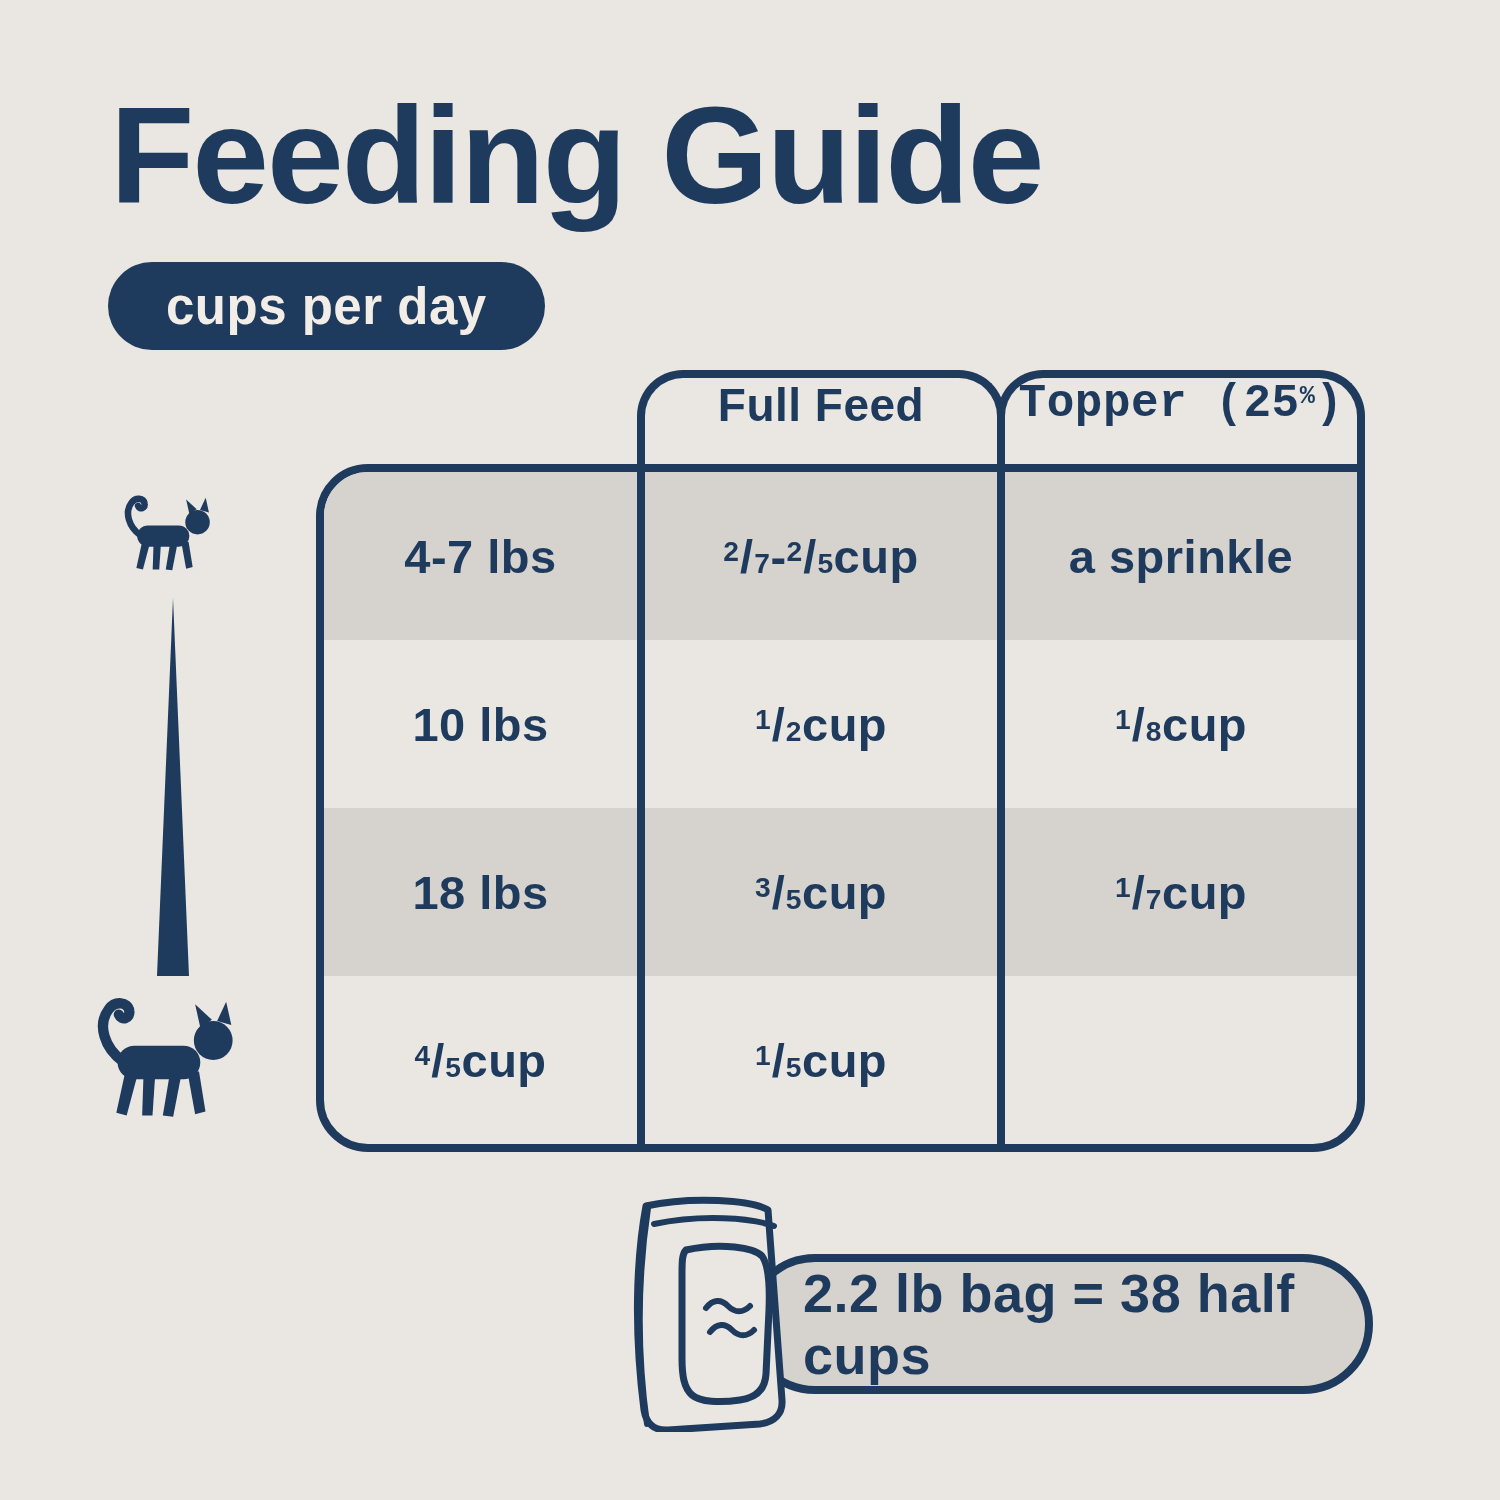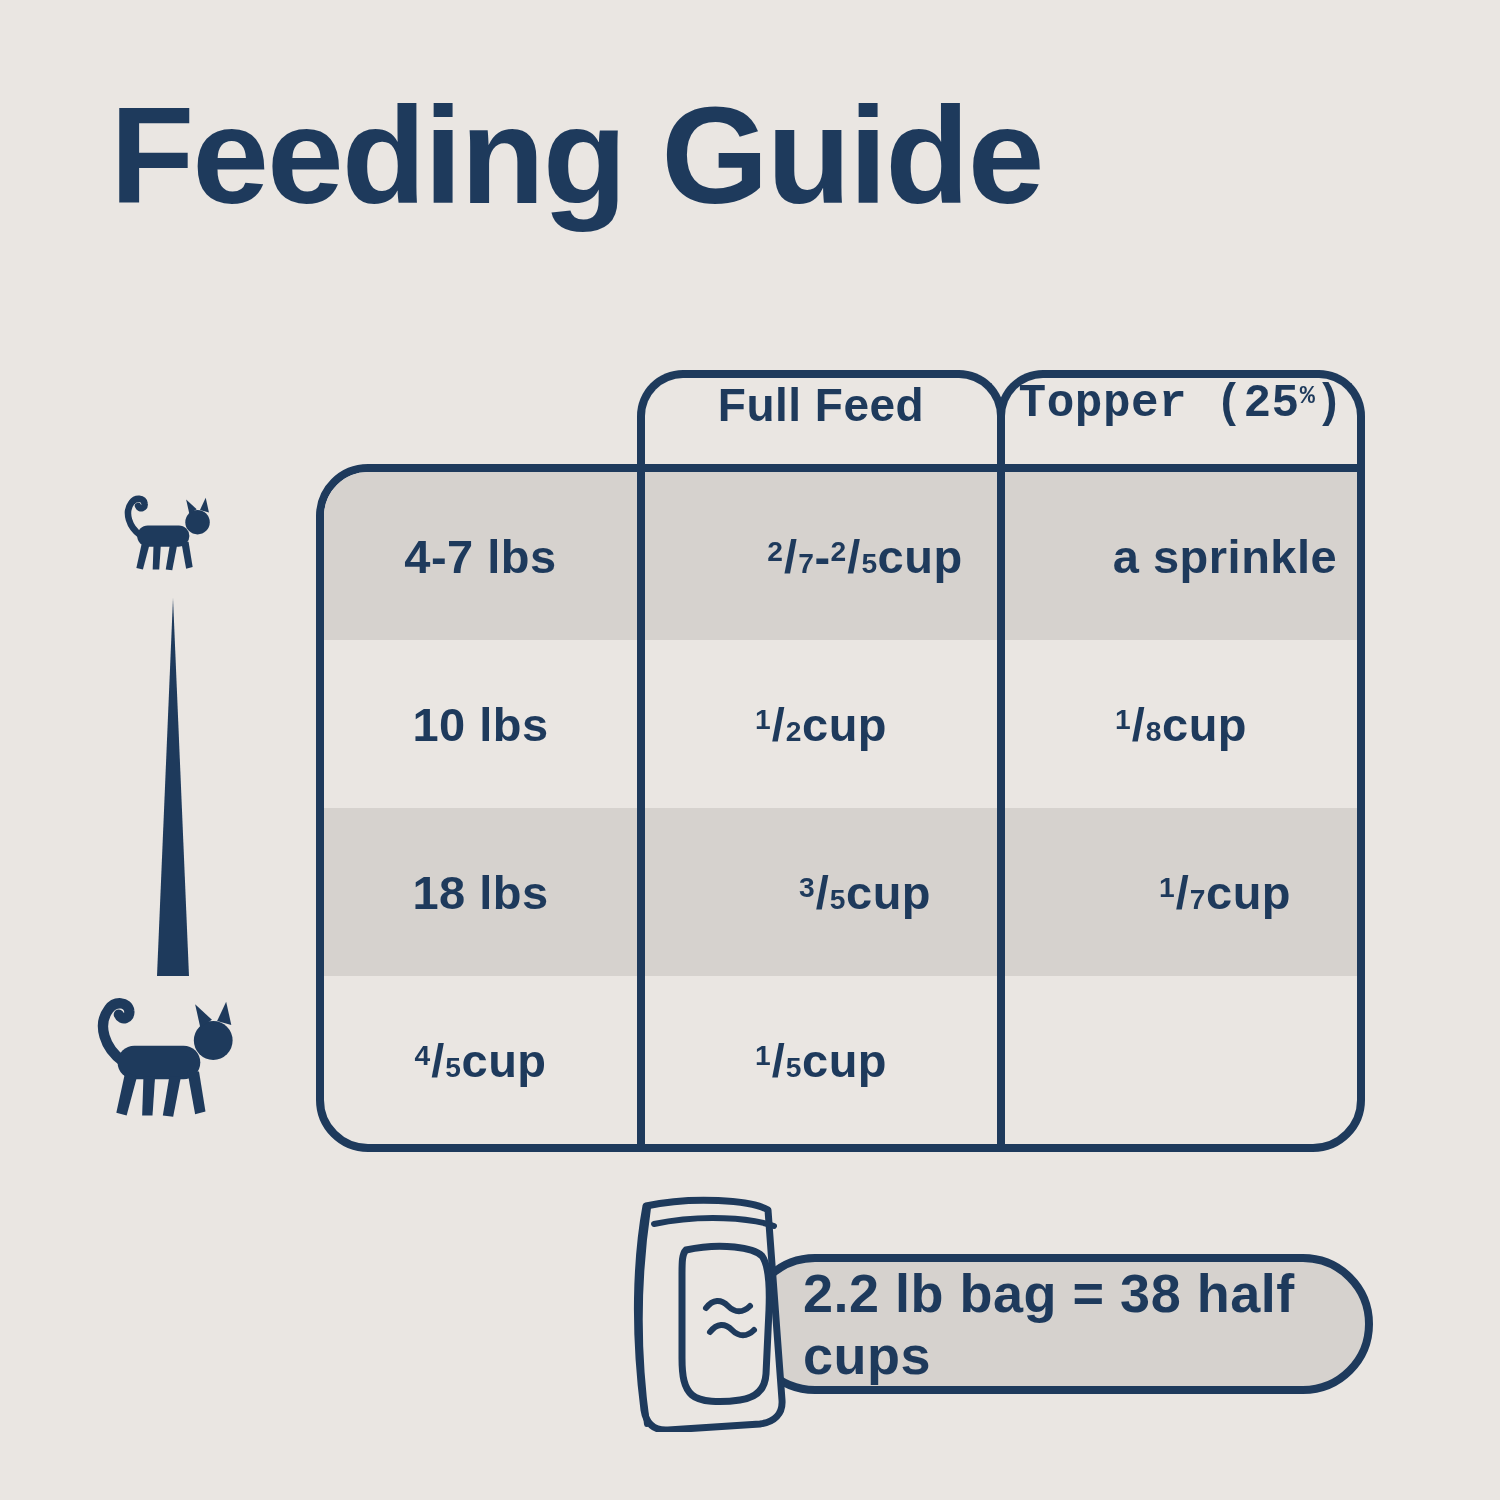--- a/index.html
+++ b/index.html
@@ -52,21 +52,21 @@
     border:8px solid var(--navy);
     border-radius:52px 0 52px 52px;
     background:var(--background);
     overflow:hidden;box-sizing:border-box;
     z-index:2;
   }
   .row{
     display:grid;grid-template-columns:313px 368px 1fr;
     height:168px;
   }
-  .row.striped{background:var(--stripe);gap:44px;}
+  .row.striped{background:var(--stripe);}
   .cell{
     display:flex;align-items:center;justify-content:center;
     font-size:47px;font-weight:700;letter-spacing:0.5px;
     color:var(--navy);
   }
   .vdivider{
     position:absolute;top:0;bottom:0;width:8px;background:var(--navy);
   }
   .vdivider.d1{left:313px;}
   .vdivider.d2{left:673px;}
@@ -103,20 +103,23 @@
     color:var(--navy);z-index:2;
   }
 </style>
 </head>
 <body>
 
 <div class="stage">
 
   <div class="title">Feeding Guide</div>
 
+  <div class="badge">
+    <span>cups per day</span>
+  </div>
 
   <div class="tab full-feed">
     <span>Full Feed</span>
   </div>
   <div class="tab topper">
     <span>Topper (25<sup class="pct">%</sup>)</span>
   </div>
 
   <div class="feed-table">
     <div class="row striped">

